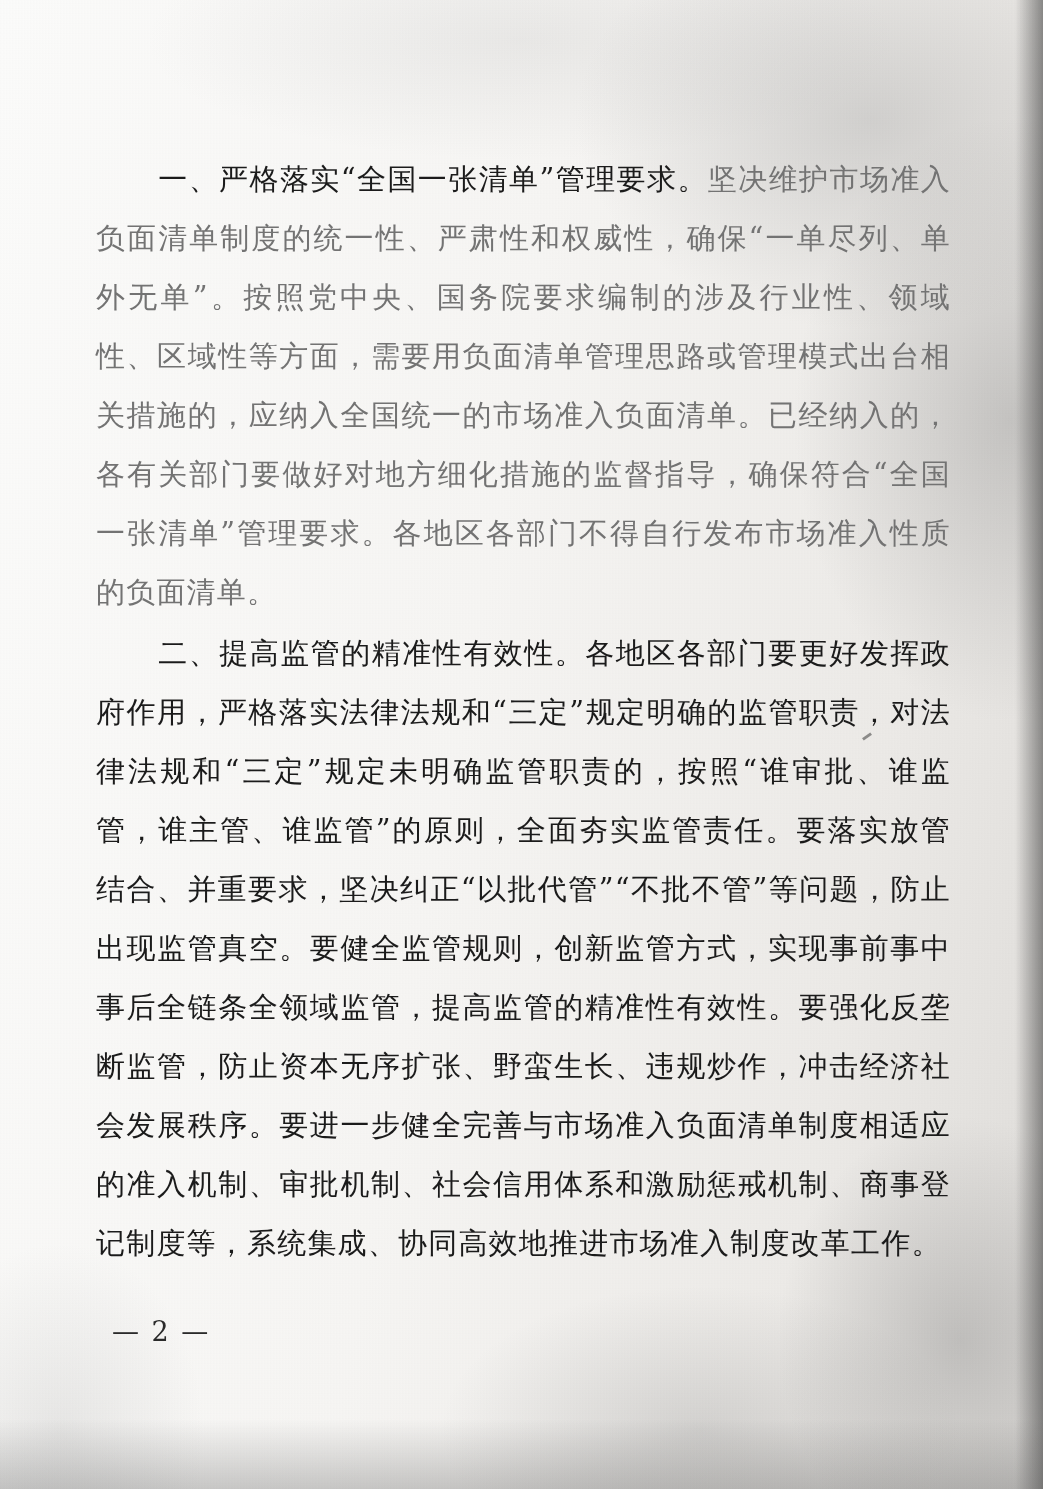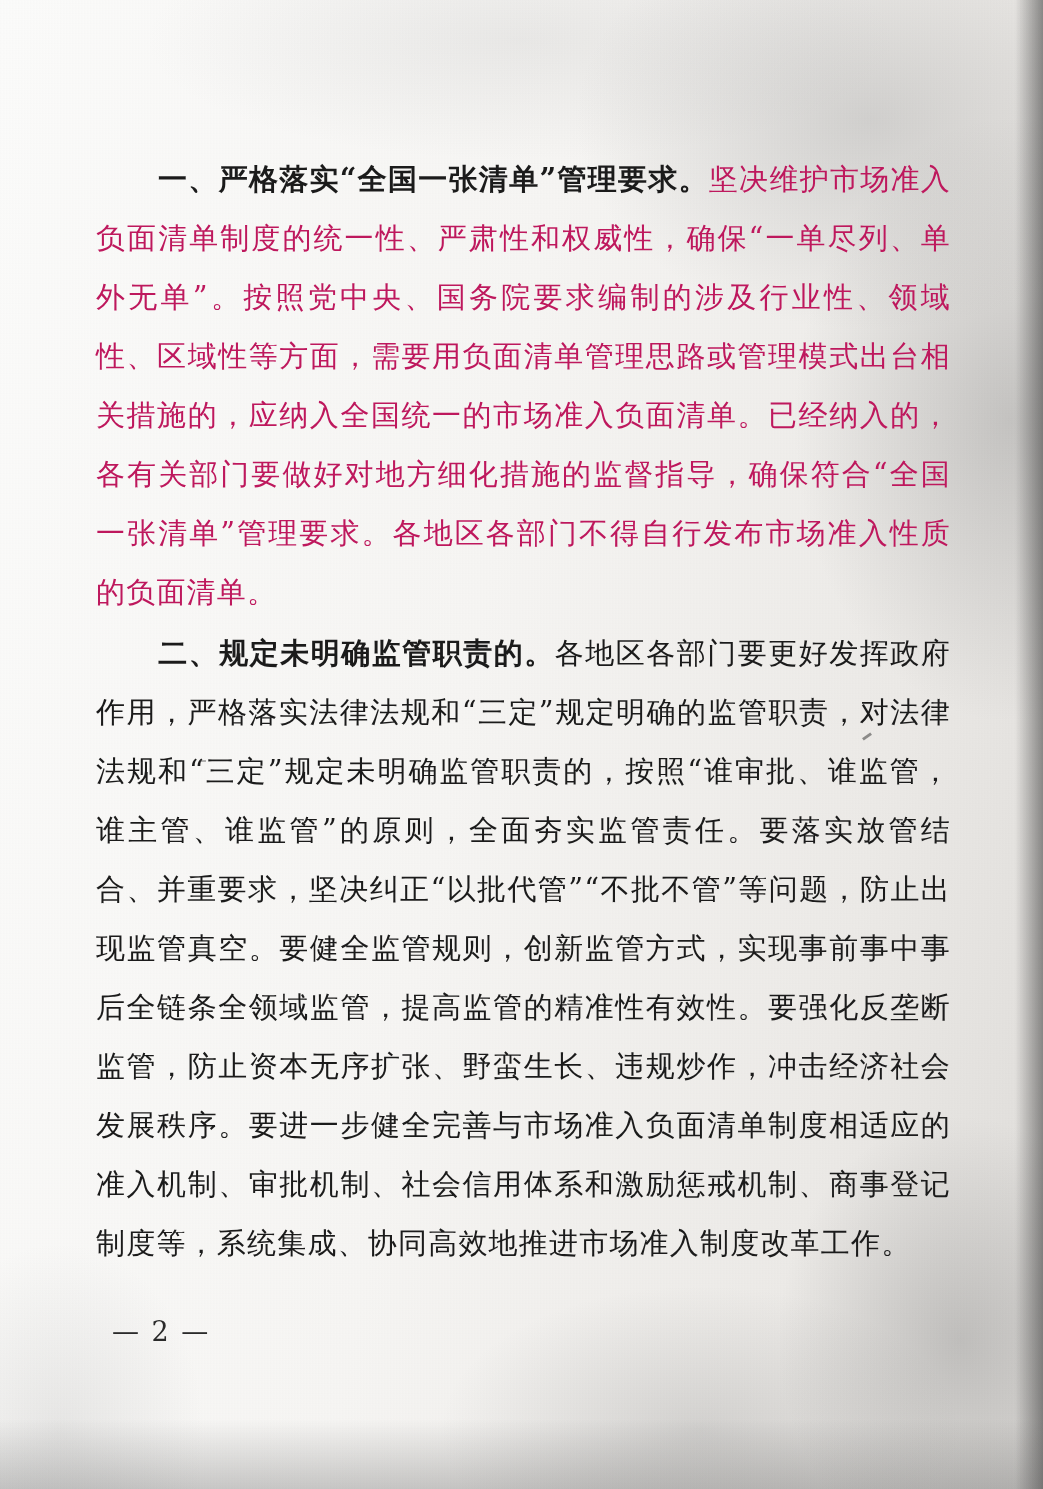--- a/index.html
+++ b/index.html
@@ -71,24 +71,24 @@
     text-indent: 0;
   }
   p.para + p.para {
     margin-top: 2px;
   }
   .indent {
     display: inline-block;
     width: 62px;
   }
   .hd {
-    font-weight: bold;
+    font-weight: normal;
   }
   
-  .fade1 { color: #be185d; }
+  .fade1 { color: #737373; }
   .page-number {
     position: absolute;
     left: 112px;
     top: 1316px;
     font-size: 27px;
     letter-spacing: 2px;
     color: #2a2a2a;
   }
   .stray-mark-1 {
     position: absolute;
@@ -113,21 +113,21 @@
   <div class="scan-tone"></div>
   <div class="scan-noise"></div>
 
   <div class="content">
 
     <p class="para">
       <span class="indent"></span><span class="hd">一、严格落实“全国一张清单”管理要求。</span><span class="fade1">坚决维护市场准入负面清单制度的统一性、严肃性和权威性，确保“一单尽列、单外无单”。按照党中央、国务院要求编制的涉及行业性、领域性、区域性等方面，需要用负面清单管理思路或管理模式出台相关措施的，应纳入全国统一的市场准入负面清单。已经纳入的，各有关部门要做好对地方细化措施的监督指导，确保符合“全国一张清单”管理要求。各地区各部门不得自行发布市场准入性质的负面清单。</span>
     </p>
 
     <p class="para">
-      <span class="indent"></span><span class="hd">二、规定未明确监管职责的。</span><span>各地区各部门要更好发挥政府作用，严格落实法律法规和“三定”规定明确的监管职责，对法律法规和“三定”规定未明确监管职责的，按照“谁审批、谁监管，谁主管、谁监管”的原则，全面夯实监管责任。要落实放管结合、并重要求，坚决纠正“以批代管”“不批不管”等问题，防止出现监管真空。要健全监管规则，创新监管方式，实现事前事中事后全链条全领域监管，提高监管的精准性有效性。要强化反垄断监管，防止资本无序扩张、野蛮生长、违规炒作，冲击经济社会发展秩序。要进一步健全完善与市场准入负面清单制度相适应的准入机制、审批机制、社会信用体系和激励惩戒机制、商事登记制度等，系统集成、协同高效地推进市场准入制度改革工作。</span>
+      <span class="indent"></span><span class="hd">二、提高监管的精准性有效性。</span><span>各地区各部门要更好发挥政府作用，严格落实法律法规和“三定”规定明确的监管职责，对法律法规和“三定”规定未明确监管职责的，按照“谁审批、谁监管，谁主管、谁监管”的原则，全面夯实监管责任。要落实放管结合、并重要求，坚决纠正“以批代管”“不批不管”等问题，防止出现监管真空。要健全监管规则，创新监管方式，实现事前事中事后全链条全领域监管，提高监管的精准性有效性。要强化反垄断监管，防止资本无序扩张、野蛮生长、违规炒作，冲击经济社会发展秩序。要进一步健全完善与市场准入负面清单制度相适应的准入机制、审批机制、社会信用体系和激励惩戒机制、商事登记制度等，系统集成、协同高效地推进市场准入制度改革工作。</span>
     </p>
 
 
   </div>
 
   <div class="page-number">— 2 —</div>
 
   <div class="stray-mark-1"></div>
   <div class="stray-mark-2"></div>
 

